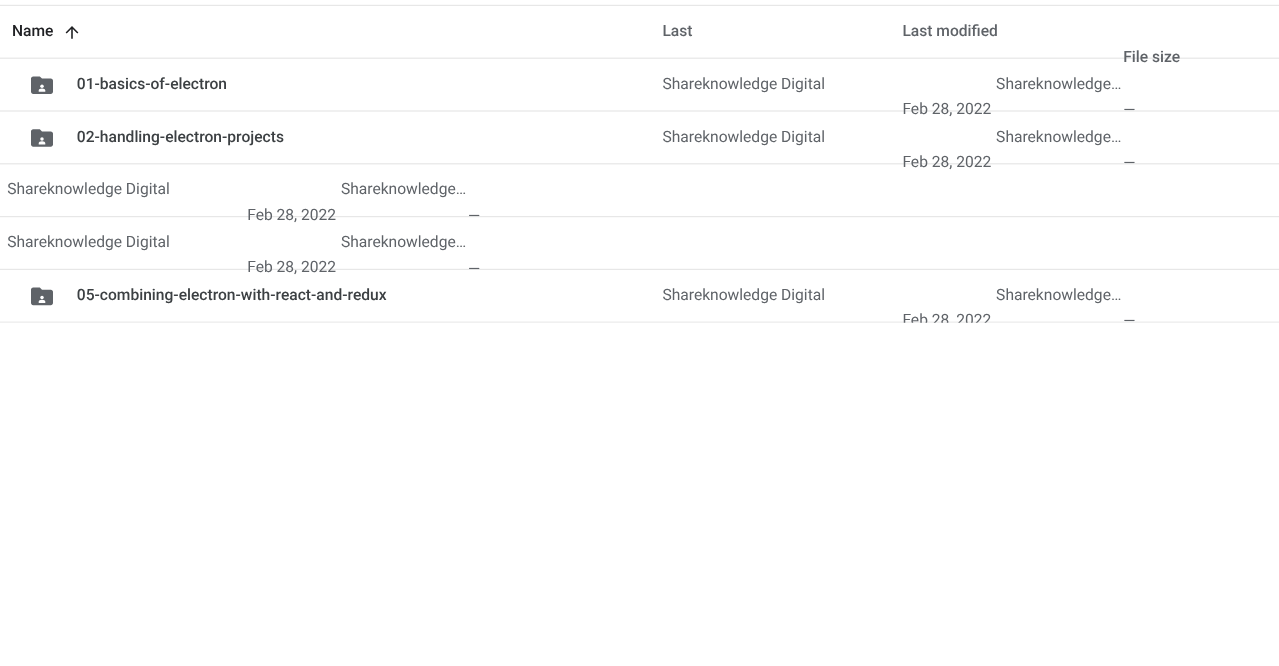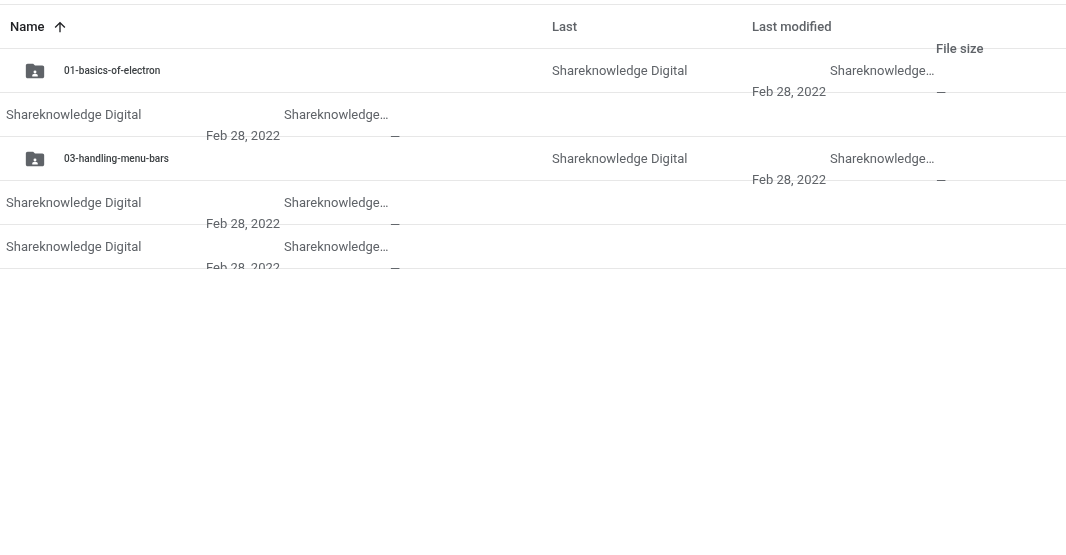--- a/index.html
+++ b/index.html
@@ -68,21 +68,21 @@
     .folder-icon {
       margin-left: 14px;
       margin-right: 18px;
       display: inline-flex;
       align-items: center;
       flex-shrink: 0;
     }
     .item-name {
       color: #3c4043;
       font-weight: 500;
-      font-size: 10px;
+      font-size: 13px;
     }
     .item-owner, .item-modified-date, .item-modified-by, .item-size {
       color: #5f6368;
       font-size: 13px;
     }
     .item-modified-date {
       flex-shrink: 0;
       margin-right: 4px;
       margin-top: 42px;
     }
@@ -130,37 +130,29 @@
           <span class="item-name">01-basics-of-electron</span>
         </div>
         <div class="col-owner"><span class="item-owner">Shareknowledge Digital</span></div>
         <div class="col-modified">
           <span class="item-modified-date">Feb 28, 2022</span>
           <span class="item-modified-by">Shareknowledge …</span>
         </div>
         <div class="col-size"><span class="item-size">—</span></div>
       </div>
       <div class="data-row">
-        <div class="col-owner"><span class="item-owner">Shareknowledge Digital</span></div>
-        <div class="col-modified">
-          <span class="item-modified-date">Feb 28, 2022</span>
-          <span class="item-modified-by">Shareknowledge …</span>
-        </div>
-        <div class="col-size"><span class="item-size">—</span></div>
-      </div>
-      <div class="data-row">
         <div class="col-name">
           <span class="folder-icon">
             <svg width="22" height="22" viewBox="0 0 24 24" fill="#5f6368">
               <path d="M10 4H4c-1.1 0-2 .9-2 2v12c0 1.1.9 2 2 2h16c1.1 0 2-.9 2-2V8c0-1.1-.9-2-2-2h-8l-2-2z"></path>
               <circle cx="12" cy="13" r="1.6" fill="#fff"></circle>
               <path d="M12 15c-1.9 0-3 .9-3 1.7V18h6v-1.3c0-.8-1.1-1.7-3-1.7z" fill="#fff"></path>
             </svg>
           </span>
-          <span class="item-name">03-handling-menu-bars</span>
+          <span class="item-name">02-handling-electron-projects</span>
         </div>
         <div class="col-owner"><span class="item-owner">Shareknowledge Digital</span></div>
         <div class="col-modified">
           <span class="item-modified-date">Feb 28, 2022</span>
           <span class="item-modified-by">Shareknowledge …</span>
         </div>
         <div class="col-size"><span class="item-size">—</span></div>
       </div>
       <div class="data-row">
         <div class="col-owner"><span class="item-owner">Shareknowledge Digital</span></div>
@@ -171,14 +163,32 @@
         <div class="col-size"><span class="item-size">—</span></div>
       </div>
       <div class="data-row">
         <div class="col-owner"><span class="item-owner">Shareknowledge Digital</span></div>
         <div class="col-modified">
           <span class="item-modified-date">Feb 28, 2022</span>
           <span class="item-modified-by">Shareknowledge …</span>
         </div>
         <div class="col-size"><span class="item-size">—</span></div>
       </div>
+      <div class="data-row">
+        <div class="col-name">
+          <span class="folder-icon">
+            <svg width="22" height="22" viewBox="0 0 24 24" fill="#5f6368">
+              <path d="M10 4H4c-1.1 0-2 .9-2 2v12c0 1.1.9 2 2 2h16c1.1 0 2-.9 2-2V8c0-1.1-.9-2-2-2h-8l-2-2z"></path>
+              <circle cx="12" cy="13" r="1.6" fill="#fff"></circle>
+              <path d="M12 15c-1.9 0-3 .9-3 1.7V18h6v-1.3c0-.8-1.1-1.7-3-1.7z" fill="#fff"></path>
+            </svg>
+          </span>
+          <span class="item-name">05-combining-electron-with-react-and-redux</span>
+        </div>
+        <div class="col-owner"><span class="item-owner">Shareknowledge Digital</span></div>
+        <div class="col-modified">
+          <span class="item-modified-date">Feb 28, 2022</span>
+          <span class="item-modified-by">Shareknowledge …</span>
+        </div>
+        <div class="col-size"><span class="item-size">—</span></div>
+      </div>
     </div>
 </div>
 
 </body></html>

